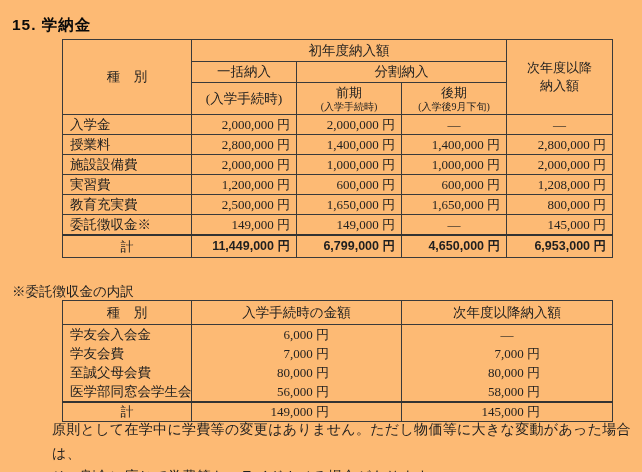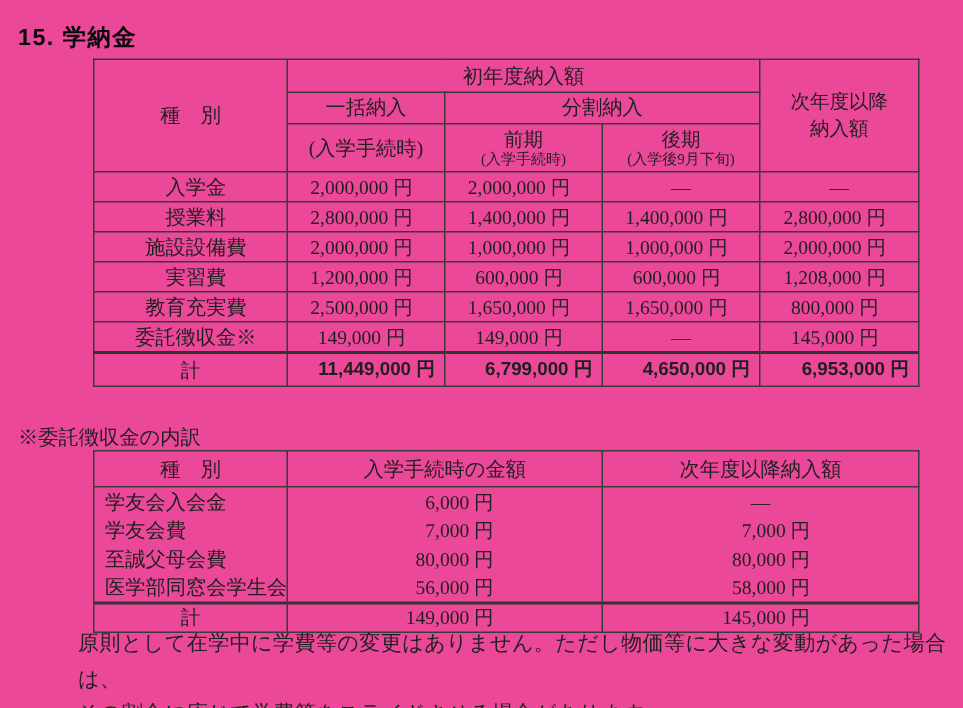--- a/index.html
+++ b/index.html
@@ -1,17 +1,17 @@
 <!DOCTYPE html>
 <html><head>
 <meta charset="utf-8">
 <style>
   html,body{margin:0;padding:0;background:#ffffff;}
   .canvas{
-    position:relative;width:642px;height:472px;background:#ec4899;
+    position:relative;width:642px;height:472px;background:#fdba74;
     font-family:"Liberation Serif","DejaVu Serif",serif;color:#1f1f1f;overflow:hidden;
   }
   .doc-title{
     position:absolute;left:12px;top:15px;margin:0;
     font-family:"Liberation Sans","DejaVu Sans",sans-serif;
     font-size:15.5px;font-weight:bold;letter-spacing:1px;color:#0a0a0a;
   }
   table{
     position:absolute;border-collapse:collapse;table-layout:fixed;
     border:1.5px solid #3a3a3a;
@@ -26,21 +26,21 @@
   .lbl{text-align:left;padding-left:7px;font-size:13.5px;}
   .amt{text-align:right;padding-right:6px;}
   .hdr{font-size:13.5px;}
   .term{font-size:13px;line-height:15px;}
   .sub{font-size:10px;line-height:13px;}
   .nx{font-size:13px;line-height:18px;}
   
   .t1 tr.hr1 td{height:21px;font-family:Liberation Serif, serif;}
   .t1 tr.hr2 td{height:20px;}
   .t1 tr.hr3 td{height:31px;}
-  .t1 tr.drow td{height:19px;text-align:center;}
+  .t1 tr.drow td{height:19px;}
   .t1 tr.totr td{height:21px;border-top:2.5px solid #333;}
   .t1 tr.totr .amt{
     font-family:"Liberation Sans","DejaVu Sans",sans-serif;
     font-weight:bold;font-size:12.5px;
   }
   
   .t2 tr.hrow td{height:23px;}
   .t2 tr.drow2 td{height:19px;border-top:none;border-bottom:none;margin-left:39px;}
   .t2 tr.tot2 td{height:18px;border-top:2px solid #333;}
   .t2 .amt2{text-align:right;padding-right:72px;}

